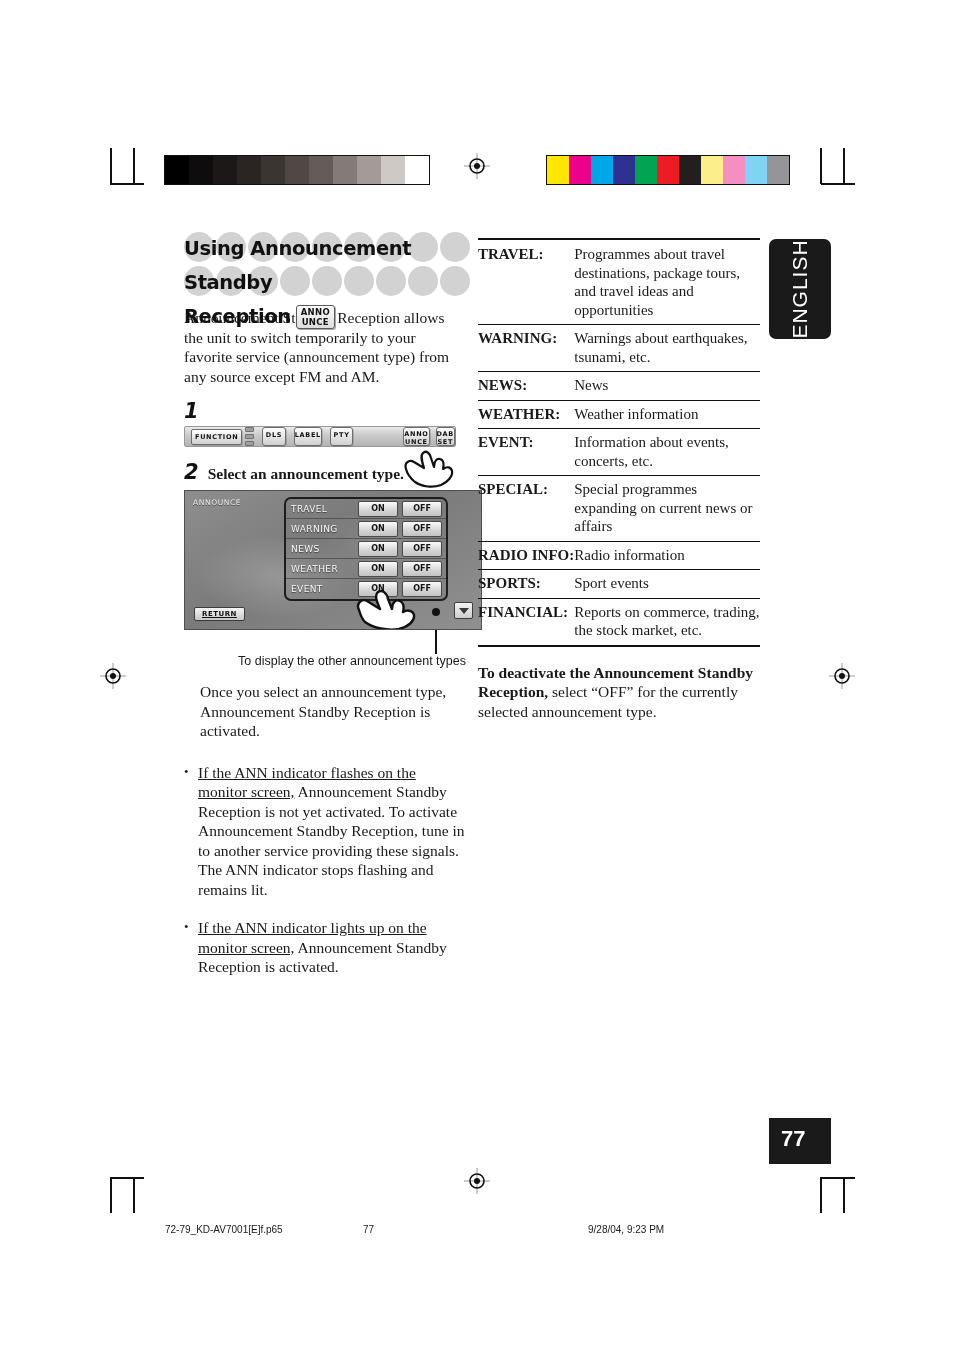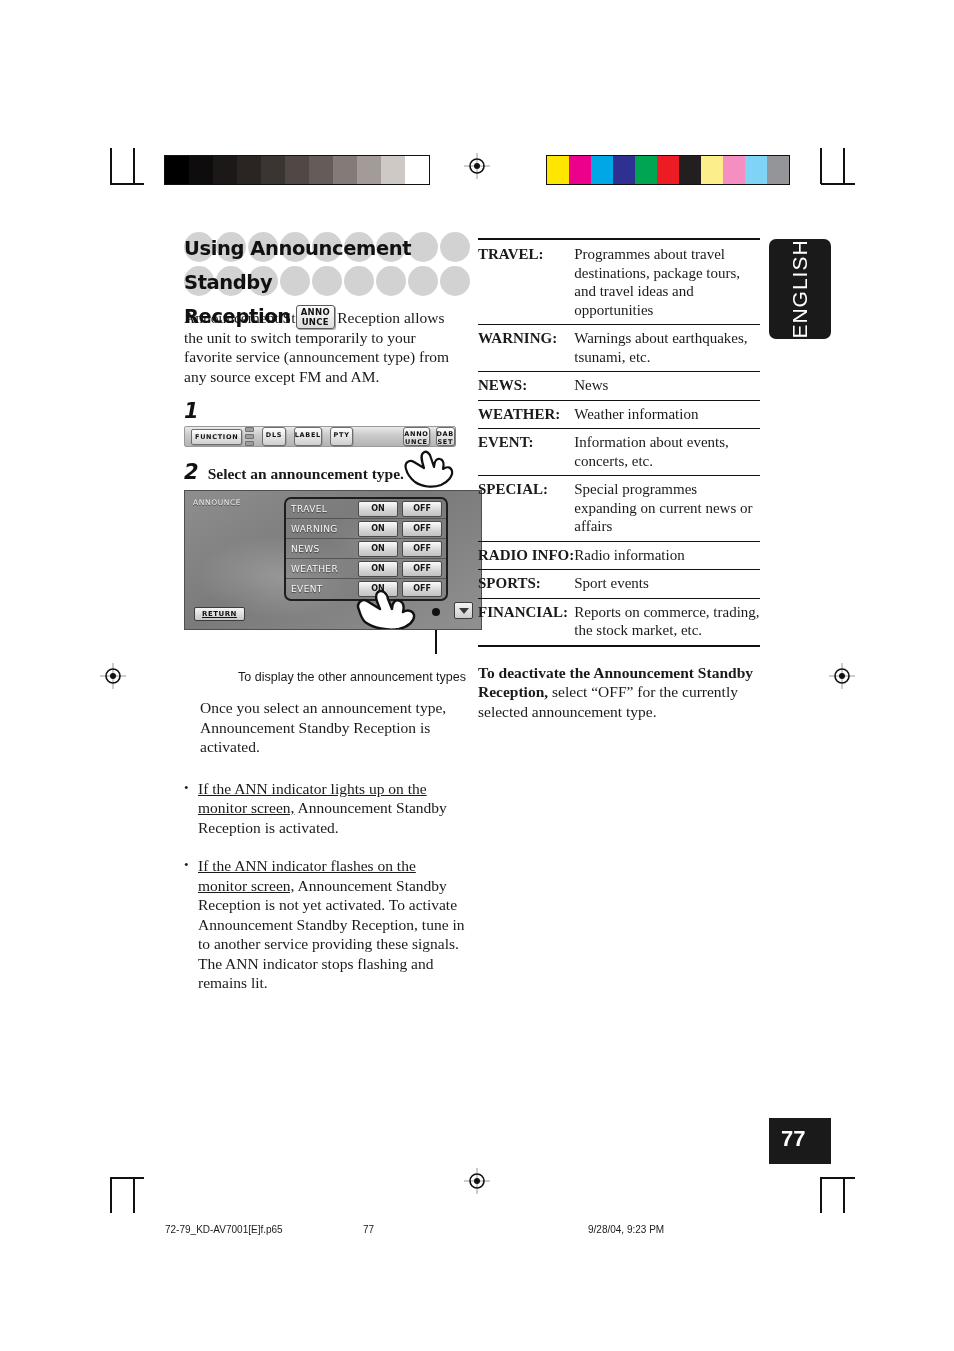--- a/index.html
+++ b/index.html
@@ -282,21 +282,21 @@
   }
   .leader-dot {
     position: absolute;
     left: 247px;
     top: 117px;
     width: 8px; height: 8px;
     border-radius: 50%;
     background: #111;
   }
   .caption {
-    margin-top: 16px;
+    margin-top: 0;
     text-align: right;
     font-family: "Liberation Sans", sans-serif;
     font-size: 12.5px;
     color: #1a1a1a;
   }
 
   .after-note {
     margin: 14px 0 0 16px;
     font-size: 15.5px;
     line-height: 19.5px;
@@ -595,24 +595,24 @@
     <div class="leader-dot"></div>
   </div>
   <div class="leader" style="position:relative; left:251px; top:0; height:24px;"></div>
 
   <div class="caption">To display the other announcement types</div>
 
   <p class="after-note">Once you select an announcement type, Announcement Standby Reception is activated.</p>
 
   <ul class="bullets">
     <li>
-      <span class="u">If the ANN indicator lights up on the monitor screen,</span><span> Announcement Standby Reception is activated.</span>
+      <span class="u">If the ANN indicator flashes on the monitor screen,</span><span> Announcement Standby Reception is not yet activated. To activate Announcement Standby Reception, tune in to another service providing these signals. The ANN indicator stops flashing and remains lit.</span>
     </li>
     <li>
-      <span class="u">If the ANN indicator flashes on the monitor screen,</span><span> Announcement Standby Reception is not yet activated. To activate Announcement Standby Reception, tune in to another service providing these signals. The ANN indicator stops flashing and remains lit.</span>
+      <span class="u">If the ANN indicator lights up on the monitor screen,</span><span> Announcement Standby Reception is activated.</span>
     </li>
   </ul>
 </div>
 
 <div class="col-right">
   <table class="desc">
     <tbody>
       <tr>
         <td class="term">TRAVEL:</td>
         <td>Programmes about travel destinations, package tours, and travel ideas and opportunities</td>

